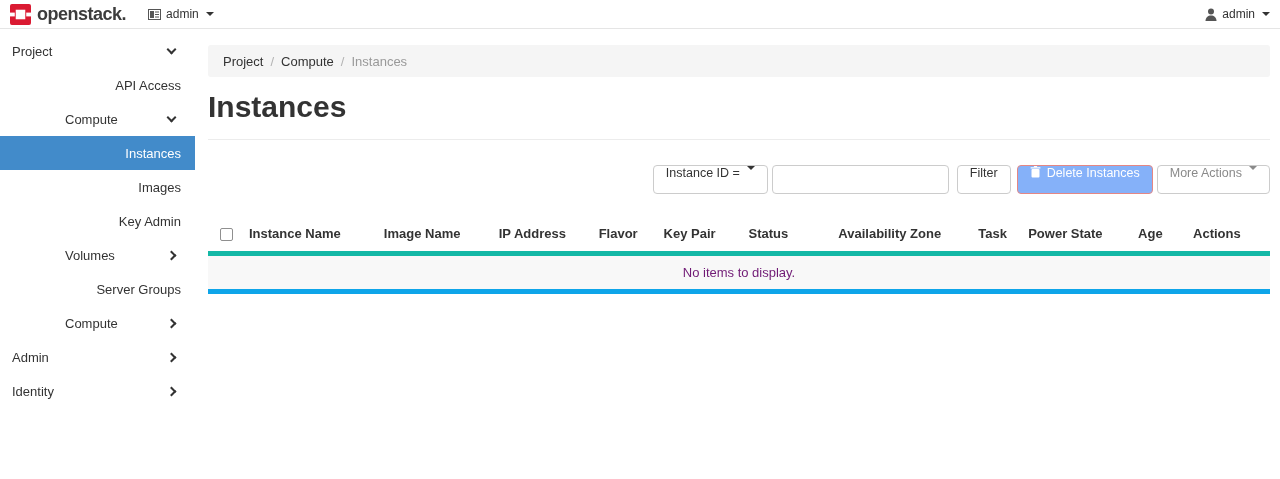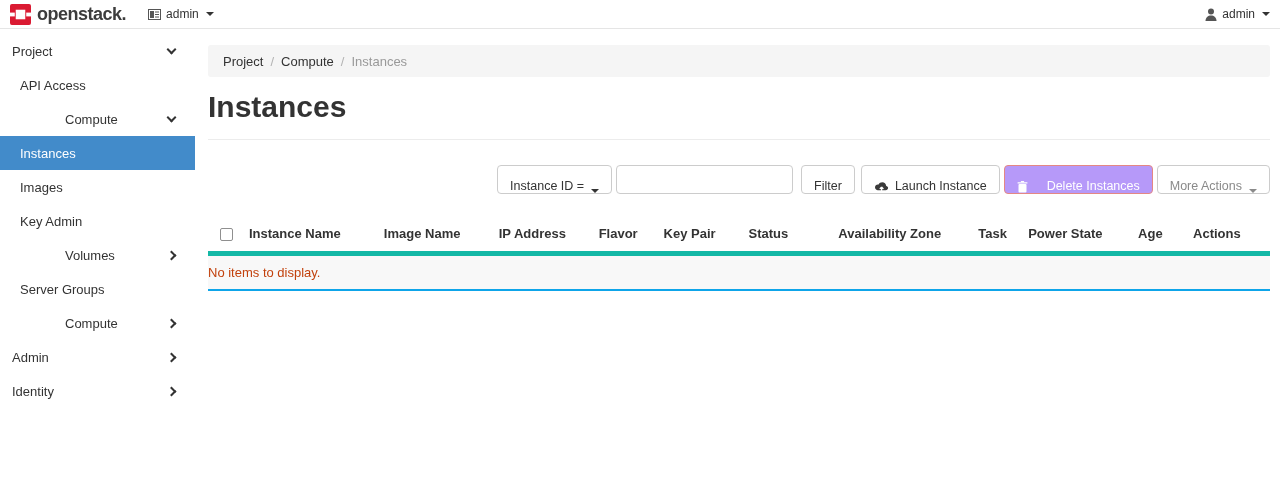--- a/index.html
+++ b/index.html
@@ -35,21 +35,21 @@
 
   
   .side-item {
     height:34px; display:flex; align-items:center;
     font-size:13px; color:#333; cursor:pointer; position:relative;
   }
   .side-item .lbl { flex:1; }
   .side-item.lvl1 { padding:0 20px 0 12px; }
   .side-item.lvl2 { padding:0 20px 0 65px; }
   .side-item.lvl3 { padding:0 14px 0 20px; }
-  .side-item.lvl3 .lbl { }
+  .side-item.lvl3 .lbl { text-align:right; }
   .side-item.active { background:#428bca; color:#fff; }
   .chev {
     display:inline-block; width:7px; height:7px;
     border-right:2px solid #333; border-bottom:2px solid #333;
   }
   .chev.down { transform:rotate(45deg); margin-top:-3px; }
   .chev.right { transform:rotate(-45deg); }
 
   
   .breadcrumb {
@@ -63,50 +63,50 @@
 
   
   .page-title { margin-top:13px; font-size:30px; font-weight:700; color:#333; }
   .title-rule { border:0; border-top:1px solid #ececec; margin-top:15px; }
 
   
   .toolbar { margin-top:25px; display:flex; justify-content:flex-end; align-items:center; }
   .btn {
     height:29px; background:#fff; border:1px solid #ccc; border-radius:4px;
     font-family:"Liberation Sans", sans-serif; font-size:12.5px; color:#333;
-    display:inline-flex; align-items:flex-end; justify-content:center;
+    display:inline-flex; align-items:flex-start; justify-content:center;
     padding:0 12px; cursor:pointer; white-space:nowrap;
   }
   .filter-select { margin-right:4px; gap:5px; }
   .filter-input {
     height:29px; width:177px; border:1px solid #ccc; border-radius:4px;
     padding:0 8px; font-size:12.5px; margin-right:8px;
     font-family:"Liberation Sans", sans-serif;
   }
   .btn-filter { margin-right:6px; }
   .btn-launch { margin-right:4px; gap:6px; font-weight:400; }
   .btn-danger {
-    margin-right:4px; gap:19px;
-    background:#8b5cf6; border-color:#d43f3a; color:#fff; opacity:0.62;
+    margin-right:4px; gap:6px;
+    background:#3b82f6; border-color:#d43f3a; color:#fff; opacity:0.62;
     cursor:not-allowed;
   }
   .btn-more { color:#8a8a8a; gap:5px; }
   .btn-more .caret { border-top-color:#8a8a8a; }
   .icon-svg { display:inline-block; line-height:0; }
 
   
   .instances-table { width:100%; border-collapse:collapse; margin-top:26px; font-size:13px; }
   .instances-table th {
     text-align:left; font-weight:700; color:#333;
     padding:6px 8px 10px 8px; border-bottom:5px solid #14b8a6; white-space:nowrap;
   }
   .instances-table th.cb-col { padding-left:12px; }
   .empty-row td {
-    background:#f8f8f8; border-bottom:2px solid #0ea5e9;
-    text-align:left; padding:9px 0; color:#c2410c;
+    background:#f8f8f8; border-bottom:5px solid #0ea5e9;
+    text-align:center; padding:9px 0; color:#701a75;
   }
   .row-checkbox {
     appearance:none; -webkit-appearance:none;
     width:13px; height:13px; border:1px solid #8f8f8f; border-radius:2px;
     background:#fff; cursor:pointer; vertical-align:middle; display:inline-block;
   }
 </style>
 </head>
 <body>
 
@@ -206,29 +206,20 @@
     <hr class="title-rule">
 
     <div class="toolbar">
       <button class="btn filter-select">
         <span>Instance ID =</span>
         <span class="caret"></span>
       </button>
       <input class="filter-input" type="text" value="" style="">
       <button class="btn btn-filter">
         <span>Filter</span>
-      </button>
-      <button class="btn btn-launch">
-        <span class="icon-svg">
-          <svg width="15" height="12" viewBox="0 0 15 12">
-            <path d="M12.2 5.1 C12.1 2.9 10.4 1.2 8.2 1.2 C6.6 1.2 5.2 2.1 4.6 3.5 C4.4 3.4 4.1 3.4 3.9 3.4 C2.3 3.4 1 4.7 1 6.3 C1 7.9 2.3 9.2 3.9 9.2 L11.6 9.2 C13 9.2 14.1 8.1 14.1 6.8 C14.1 6 13.3 5.3 12.2 5.1 Z" fill="#3a3a3a"></path>
-            <path d="M7.6 10.8 L7.6 6.8 M7.6 6 L5.8 8 M7.6 6 L9.4 8" stroke="#fff" stroke-width="1.2" fill="none"></path>
-          </svg>
-        </span>
-        <span>Launch Instance</span>
       </button>
       <button class="btn btn-danger">
         <span class="icon-svg">
           <svg width="11" height="12" viewBox="0 0 11 12">
             <rect x="1.5" y="3" width="8" height="8.5" rx="1" fill="#fff"></rect>
             <rect x="0.5" y="1.2" width="10" height="1.4" rx="0.5" fill="#fff"></rect>
             <rect x="3.8" y="0" width="3.4" height="1.2" rx="0.4" fill="#fff"></rect>
           </svg>
         </span>
         <span>Delete Instances</span>

